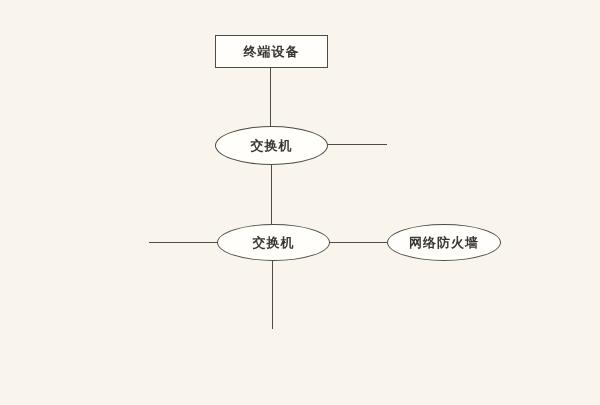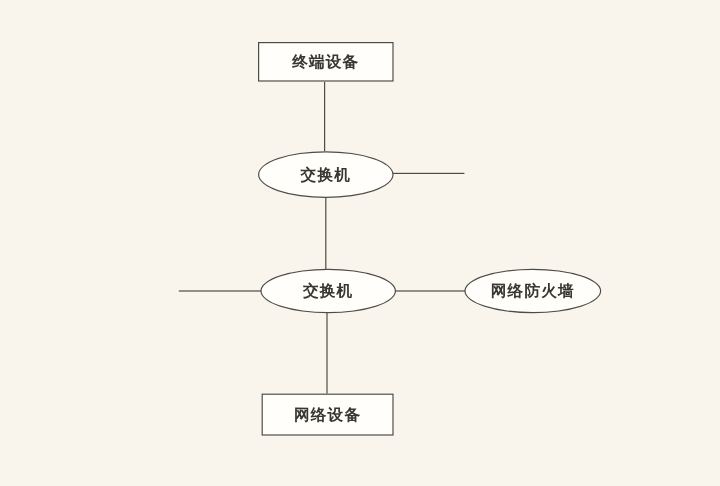--- a/index.html
+++ b/index.html
@@ -79,17 +79,14 @@
 
 
   <div class="node ellipse" style="left:217px; top:224px; width:113px; height:37px;">
     <span class="label">交换机</span>
   </div>
 
   <div class="node ellipse" style="left:387px; top:224px; width:114px; height:37px;">
     <span class="label">网络防火墙</span>
   </div>
 
-  <div class="node rect" style="left:218px; top:328px; width:110px; height:35px;">
-    <span class="label">网络设备</span>
-  </div>
 
 </div>
 
 </body></html>

